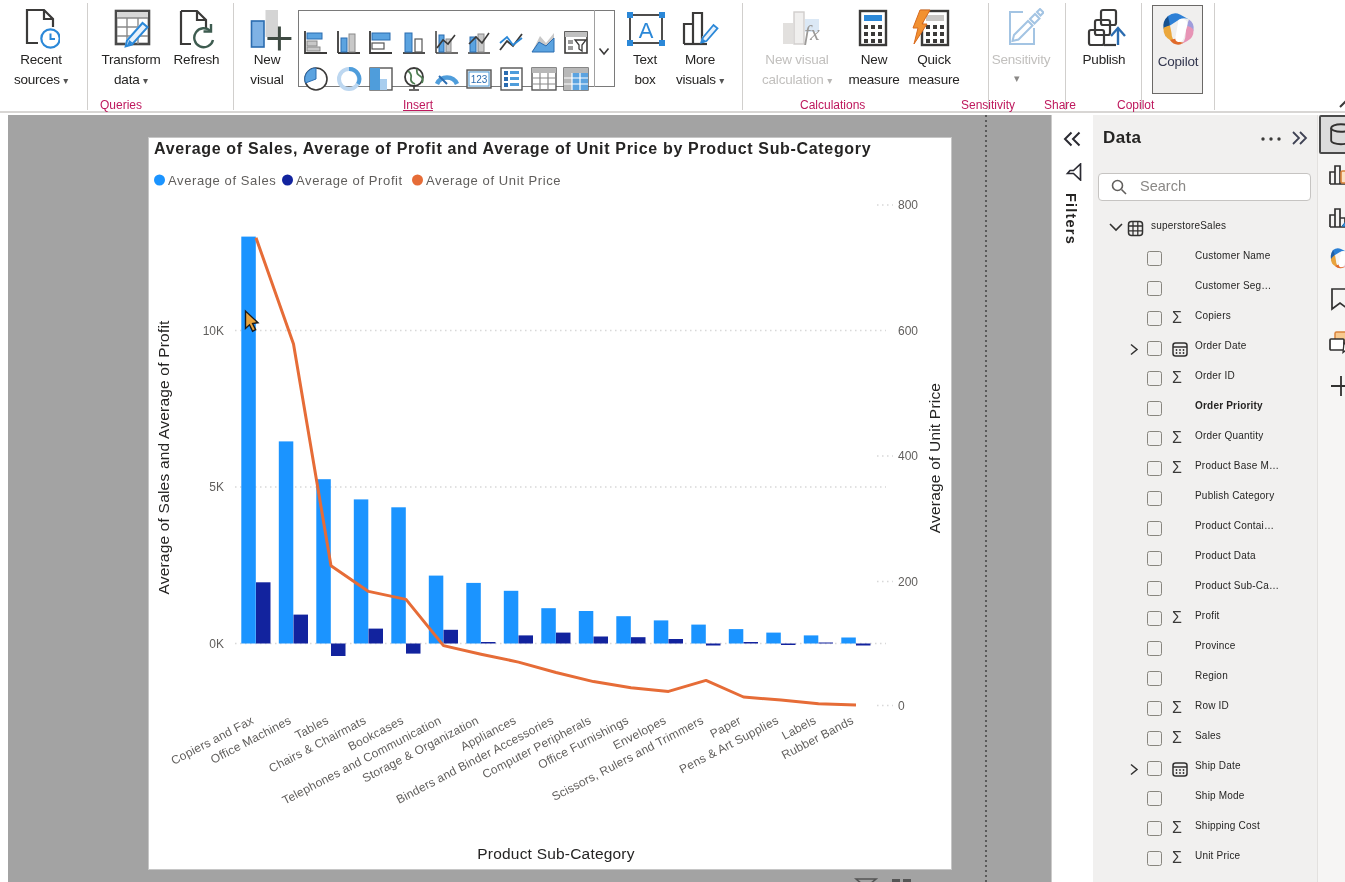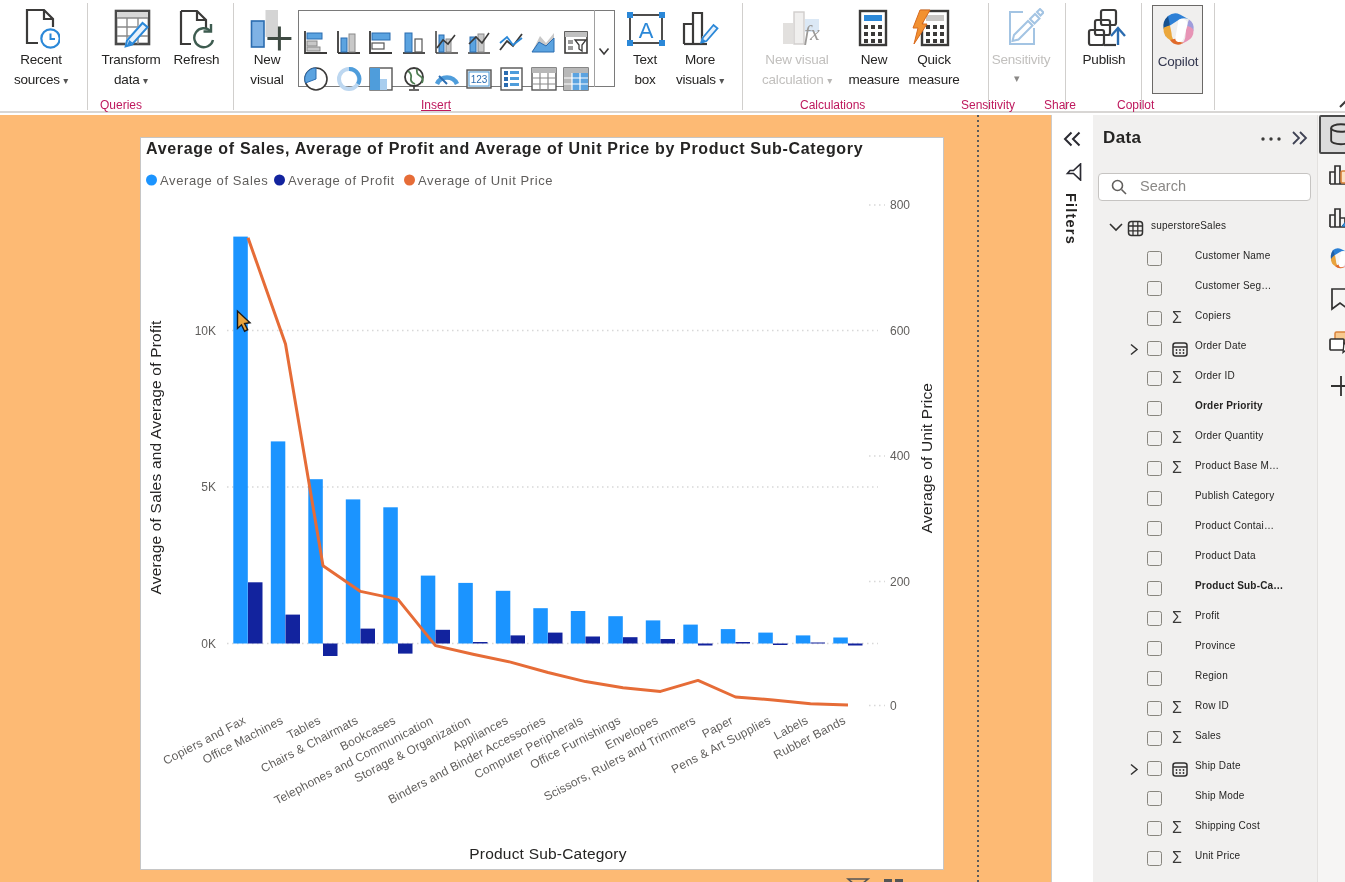--- a/index.html
+++ b/index.html
@@ -8,21 +8,21 @@
 #app { position:absolute; left:0; top:0; width:1345px; height:882px; overflow:hidden; }
 .abs { position:absolute; }
 
 #ribbon { position:absolute; left:0; top:0; width:1345px; height:113px; background:#fff; border-bottom:2px solid #d8d6d4; }
 .rsep { position:absolute; top:3px; height:107px; width:1px; background:#d1cfcd; }
 .rlabel { position:absolute; top:98px; font-size:12px; color:#be185d; width:120px; }
 .btxt { position:absolute; font-size:13.5px; color:#252423; text-align:center; line-height:20px; width:110px; letter-spacing:-0.2px;}
 .btxt.dis { color:#c2c0be; }
 .chev { font-size:10px; color:#555; }
 
-#canvas { position:absolute; left:0; top:115px; width:1051px; height:767px; background:#fdba74;text-decoration:underline; }
+#canvas { position:absolute; left:8px; top:115px; width:1051px; height:767px; background:#a3a3a3;text-decoration:underline; }
 #visual { position:absolute; left:140px; top:22px; width:804px; height:733px; background:#fff; border:1px solid #c6c6c6; }
 #pagedots { position:absolute; left:977px; top:0px; height:767px; width:2px;
   background-image:repeating-linear-gradient(to bottom,#5a5a5a 0 2px,transparent 2px 5px); }
 
 #filtersbar { position:absolute; left:1051px; top:115px; width:42px; height:767px; background:#fff; border-left:1px solid #cccbca; }
 
 #datapane { position:absolute; left:1093px; top:115px; width:224px; height:767px; background:#f1f0ef; }
 
 #rightstrip { position:absolute; left:1317px; top:115px; width:28px; height:767px; background:#f6f5f4; border-left:1px solid #e3e1df; overflow:hidden; }
 .row-txt { position:absolute; font-size:10px; letter-spacing:0.2px; color:#252423; white-space:nowrap; }
@@ -171,21 +171,21 @@
         </g>
         <g transform="translate(264,45)">
           <rect x="1" y="1" width="24" height="22" fill="#fff" stroke="#555" stroke-width="1.4"></rect>
           <rect x="1" y="1" width="24" height="5" fill="#b8b8b8"></rect>
           <rect x="1" y="6" width="8" height="17" fill="#b8b8b8"></rect>
           <rect x="9" y="6" width="16" height="17" fill="#5ba3e0"></rect>
           <path d="M1 11 h24 M1 17 h24 M9 6 v17 M17 6 v17" stroke="#fff" stroke-width="1.2"></path>
         </g>
       </svg>
     </div>
-    <div class="rlabel" style="left:421px;text-decoration:underline;">Insert</div>
+    <div class="rlabel" style="left:403px;text-decoration:underline;">Insert</div>
 
     <svg class="abs" style="left:626px;top:11px;" width="40" height="36" viewBox="0 0 40 36">
       <rect x="4" y="4" width="32" height="28" fill="none" stroke="#3b3a39" stroke-width="1.8"></rect>
       <rect x="1" y="1" width="6" height="6" fill="#2b88d8"></rect>
         <rect x="33" y="1" width="6" height="6" fill="#2b88d8"></rect>
       <rect x="1" y="29" width="6" height="6" fill="#2b88d8"></rect>
         <rect x="33" y="29" width="6" height="6" fill="#2b88d8"></rect>
       <text x="20" y="27" font-size="22" fill="#2b88d8" text-anchor="middle" font-family="Liberation Sans">A</text>
     </svg>
     <div class="btxt" style="left:590px;top:50px;">Text<br>box</div>
@@ -470,21 +470,21 @@
 <div class="abs" style="left:54px;top:346px;width:15px;height:15px;border:1.5px solid #88867f;border-radius:2.5px;"></div>
 <div class="abs" style="left:79px;top:343.5px;font-size:16px;color:#3b3a39;font-family:'Liberation Sans';">Σ</div>
 <div class="row-txt" style="left:102px;top:344.5px;">Product Base M…</div>
 <div class="abs" style="left:54px;top:376px;width:15px;height:15px;border:1.5px solid #88867f;border-radius:2.5px;"></div>
 <div class="row-txt" style="left:102px;top:374.5px;">Publish Category</div>
 <div class="abs" style="left:54px;top:406px;width:15px;height:15px;border:1.5px solid #88867f;border-radius:2.5px;"></div>
 <div class="row-txt" style="left:102px;top:404.5px;">Product Contai…</div>
 <div class="abs" style="left:54px;top:436px;width:15px;height:15px;border:1.5px solid #88867f;border-radius:2.5px;"></div>
 <div class="row-txt" style="left:102px;top:434.5px;">Product Data</div>
 <div class="abs" style="left:54px;top:466px;width:15px;height:15px;border:1.5px solid #88867f;border-radius:2.5px;"></div>
-<div class="row-txt" style="left:102px;top:464.5px;font-weight:bold;">Product Sub-Ca…</div>
+<div class="row-txt" style="left:102px;top:464.5px;">Product Sub-Ca…</div>
 <div class="abs" style="left:54px;top:496px;width:15px;height:15px;border:1.5px solid #88867f;border-radius:2.5px;"></div>
 <div class="abs" style="left:79px;top:493.5px;font-size:16px;color:#3b3a39;font-family:'Liberation Sans';">Σ</div>
 <div class="row-txt" style="left:102px;top:494.5px;">Profit</div>
 <div class="abs" style="left:54px;top:526px;width:15px;height:15px;border:1.5px solid #88867f;border-radius:2.5px;"></div>
 <div class="row-txt" style="left:102px;top:524.5px;">Province</div>
 <div class="abs" style="left:54px;top:556px;width:15px;height:15px;border:1.5px solid #88867f;border-radius:2.5px;"></div>
 <div class="row-txt" style="left:102px;top:554.5px;">Region</div>
 <div class="abs" style="left:54px;top:586px;width:15px;height:15px;border:1.5px solid #88867f;border-radius:2.5px;"></div>
 <div class="abs" style="left:79px;top:583.5px;font-size:16px;color:#3b3a39;font-family:'Liberation Sans';">Σ</div>
 <div class="row-txt" style="left:102px;top:584.5px;">Row ID</div>

